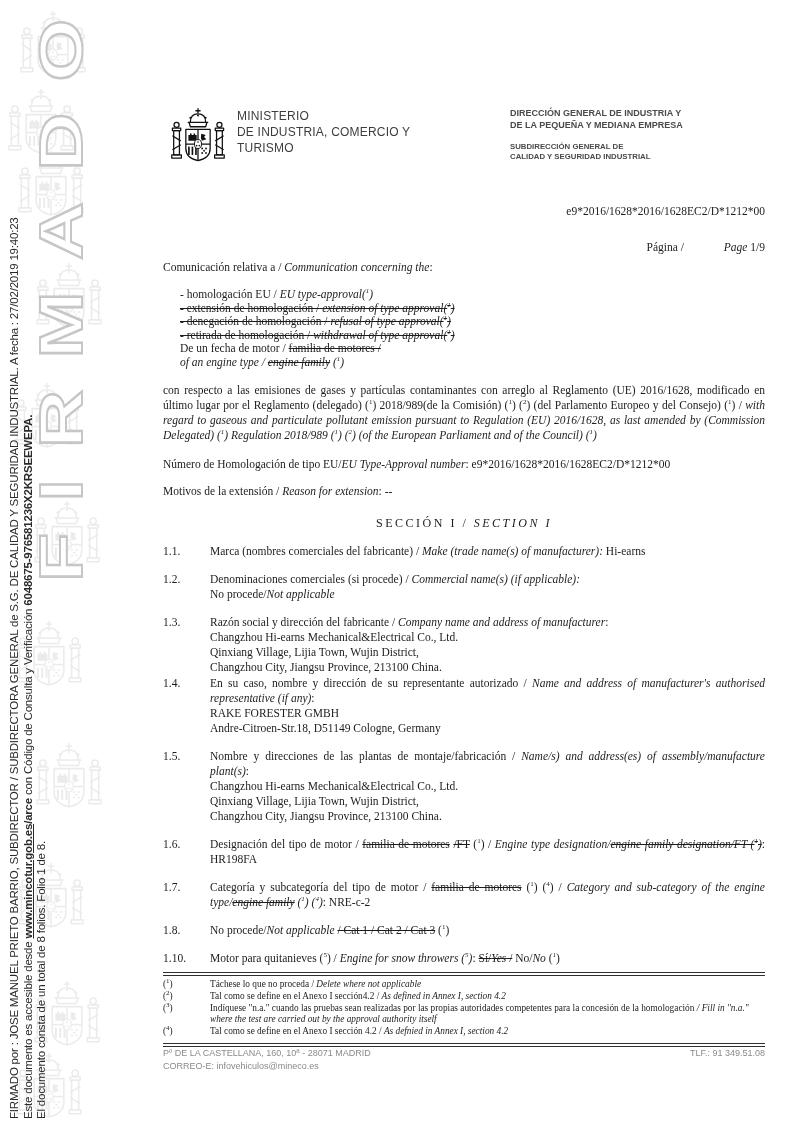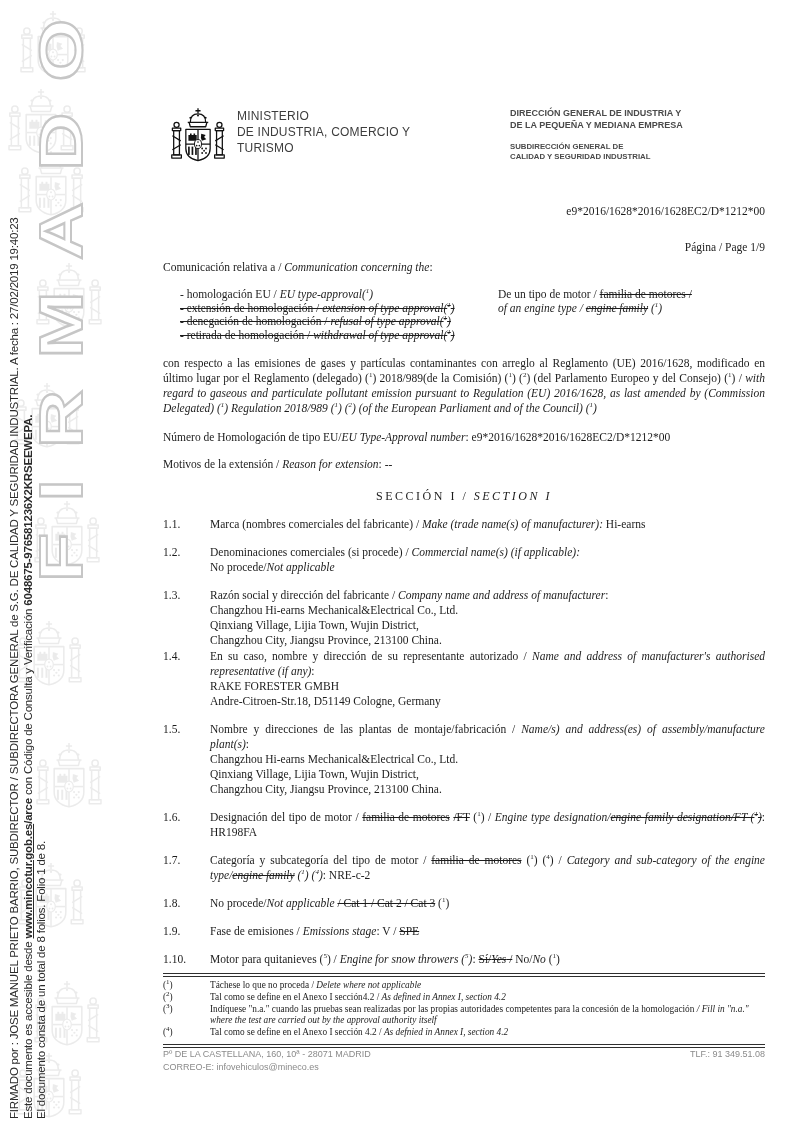--- a/index.html
+++ b/index.html
@@ -30,21 +30,21 @@
   .doc-header{position:relative;height:100px;margin-top:98px;}
   .crest-box{position:absolute;left:3px;top:0;}
   .ministry{position:absolute;left:74px;top:10px;font-family:"Liberation Sans",sans-serif;
     font-size:12px;line-height:16px;color:#3d3d3d;letter-spacing:.2px;}
   .dg{position:absolute;left:347px;top:10px;width:256px;font-family:"Liberation Sans",sans-serif;color:#4a4a4a;}
   .dg1{font-size:9px;font-weight:bold;line-height:11.5px;}
   .dg2{margin-top:11px;font-size:7.8px;font-weight:bold;line-height:10px;}
   .approval-number{text-align:right;margin-top:6px;}
   .page-line{text-align:right;margin-top:21px;}
   .comm-heading{margin-top:5px;}
-  .options{display:flex;margin-top:13px;padding-left:17px;line-height:13.5px;}
+  .options{display:flex;margin-top:13px;padding-left:17px;line-height:13.5px;flex-direction:column;}
   .opt-left{width:318px;}
   .opt-right{flex:1;}
   .reg-par{margin-top:14px;text-align:justify;}
   .approval-line{margin-top:14px;}
   .section-title{margin:17px 0 0 0;text-align:center;font-size:12px;font-weight:normal;letter-spacing:2.5px;}
   .item{display:flex;margin-top:13px;}
   .item-num{width:47px;flex-shrink:0;}
   .item-body{flex:1;text-align:justify;}
   #items .item:nth-child(4){margin-top:1px;}
   sup{font-size:7px;line-height:0;vertical-align:super;}
@@ -166,33 +166,33 @@
           <div>DE LA PEQUEÑA Y MEDIANA EMPRESA</div>
         </div>
       <div class="dg2" id="dg2">
           <div>SUBDIRECCIÓN GENERAL DE</div>
           <div>CALIDAD Y SEGURIDAD INDUSTRIAL</div>
         </div>
     </div>
   </header>
 
   <div class="approval-number">e9*2016/1628*2016/1628EC2/D*1212*00</div>
-  <div class="page-line"><span>Página / </span><span style="">Page</span><span> 1/9</span></div>
+  <div class="page-line"><span>Página / </span><span style="font-style: italic; margin-left: 37px;">Page</span><span> 1/9</span></div>
 
   <p class="comm-heading"><span>Comunicación relativa a / </span><span style="font-style: italic;">Communication concerning the</span><span>:</span></p>
 
   <div class="options">
     <div class="opt-left" id="opt-left">
         <div><span>- homologación EU / </span><span style="font-style: italic;">EU type-approval</span><span style="font-style: italic;">(</span><sup style="font-style: italic;">1</sup><span style="font-style: italic;">)</span></div>
         <div><span style="text-decoration: line-through;">- extensión de homologación / </span><span style="font-style: italic; text-decoration: line-through;">extension of type approval</span><span style="font-style: italic; text-decoration: line-through;">(</span><sup style="font-style: italic; text-decoration: line-through;">1</sup><span style="font-style: italic; text-decoration: line-through;">)</span></div>
         <div><span style="text-decoration: line-through;">- denegación de homologación / </span><span style="font-style: italic; text-decoration: line-through;">refusal of type approval</span><span style="font-style: italic; text-decoration: line-through;">(</span><sup style="font-style: italic; text-decoration: line-through;">1</sup><span style="font-style: italic; text-decoration: line-through;">)</span></div>
         <div><span style="text-decoration: line-through;">- retirada de homologación / </span><span style="font-style: italic; text-decoration: line-through;">withdrawal of type approval</span><span style="font-style: italic; text-decoration: line-through;">(</span><sup style="font-style: italic; text-decoration: line-through;">1</sup><span style="font-style: italic; text-decoration: line-through;">)</span></div>
       </div>
     <div class="opt-right" id="opt-right">
-        <div><span>De un tipo de motor / </span><span style="text-decoration: line-through;">familia de motores /</span></div>
+        <div><span>De un fecha de motor / </span><span style="text-decoration: line-through;">familia de motores /</span></div>
         <div><span style="font-style: italic;">of an engine type / </span><span style="font-style: italic; text-decoration: line-through;">engine family</span><span style="font-style: italic;"> (</span><sup style="font-style: italic;">1</sup><span style="font-style: italic;">)</span></div>
       </div>
   </div>
 
   <p class="reg-par"><span>con respecto a las emisiones de gases y partículas contaminantes con arreglo al Reglamento (UE) 2016/1628, modificado en último lugar por el Reglamento (delegado) (</span><sup>1</sup><span>) 2018/989(de la Comisión) (</span><sup>1</sup><span>) (</span><sup>2</sup><span>) (del Parlamento Europeo y del Consejo) (</span><sup>1</sup><span>) / </span><span style="font-style: italic;">with regard to gaseous and particulate pollutant emission pursuant to Regulation (EU) 2016/1628, as last amended by (Commission Delegated) (</span><sup style="font-style: italic;">1</sup><span style="font-style: italic;">) Regulation 2018/989 (</span><sup style="font-style: italic;">1</sup><span style="font-style: italic;">) (</span><sup style="font-style: italic;">2</sup><span style="font-style: italic;">) (of the European Parliament and of the Council) (</span><sup style="font-style: italic;">1</sup><span style="font-style: italic;">)</span></p>
 
   <p class="approval-line"><span>Número de Homologación de tipo EU/</span><span style="font-style: italic;">EU Type-Approval number</span><span>: e9*2016/1628*2016/1628EC2/D*1212*00</span></p>
   <p style="margin:0" class="reason-line"><span>Motivos de la extensión / </span><span style="font-style: italic;">Reason for extension</span><span>: --</span></p>
 
   <h2 class="section-title"><span>SECCIÓN I / </span><span style="font-style: italic;">SECTION I</span></h2>
@@ -249,26 +249,20 @@
           <div><span>Categoría y subcategoría del tipo de motor / </span><span style="text-decoration: line-through;">familia de motores</span><span> (</span><sup>1</sup><span>) (</span><sup>4</sup><span>) / </span><span style="font-style: italic;">Category and sub-category of the engine type/</span><span style="font-style: italic; text-decoration: line-through;">engine family</span><span style="font-style: italic;"> (</span><sup style="font-style: italic;">1</sup><span style="font-style: italic;">) (</span><sup style="font-style: italic;">4</sup><span style="font-style: italic;">)</span><span>: NRE-c-2</span></div>
         </div>
       </div>
       <div class="item">
         <div class="item-num">1.8.</div>
         <div class="item-body">
           <div><span>No procede/</span><span style="font-style: italic;">Not applicable</span><span> </span><span style="text-decoration: line-through;">/ Cat 1 / Cat 2 / Cat 3</span><span> (</span><sup>1</sup><span>)</span></div>
         </div>
       </div>
       <div class="item">
-        <div class="item-num">1.9.</div>
-        <div class="item-body">
-          <div><span>Fase de emisiones / </span><span style="font-style: italic;">Emissions stage</span><span>: V / </span><span style="text-decoration: line-through;">SPE</span></div>
-        </div>
-      </div>
-      <div class="item">
         <div class="item-num">1.10.</div>
         <div class="item-body">
           <div><span>Motor para quitanieves (</span><sup>5</sup><span>) / </span><span style="font-style: italic;">Engine for snow throwers (</span><sup style="font-style: italic;">5</sup><span style="font-style: italic;">)</span><span>: </span><span style="text-decoration: line-through;">Sí/</span><span style="font-style: italic; text-decoration: line-through;">Yes</span><span style="text-decoration: line-through;"> /</span><span> No/</span><span style="font-style: italic;">No</span><span> (</span><sup>1</sup><span>)</span></div>
         </div>
       </div>
     </div>
 
   <div class="fn-rule"></div>
   <div id="footnotes">
       <div class="fn-row">

